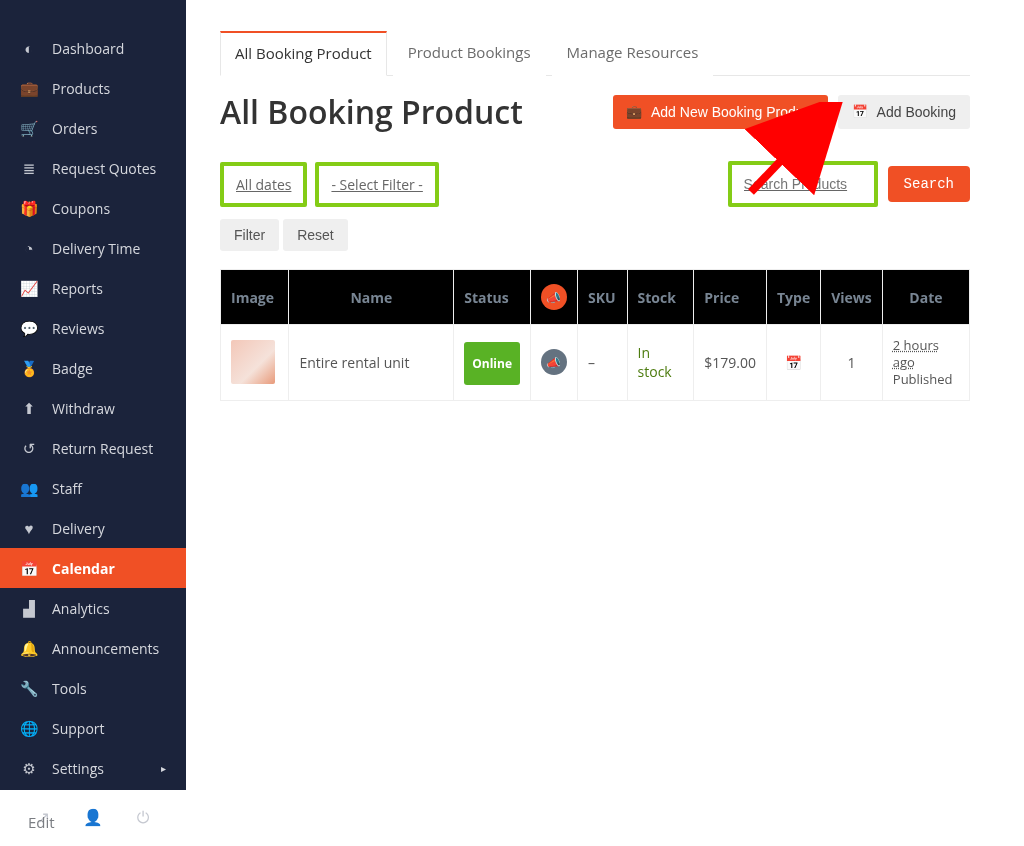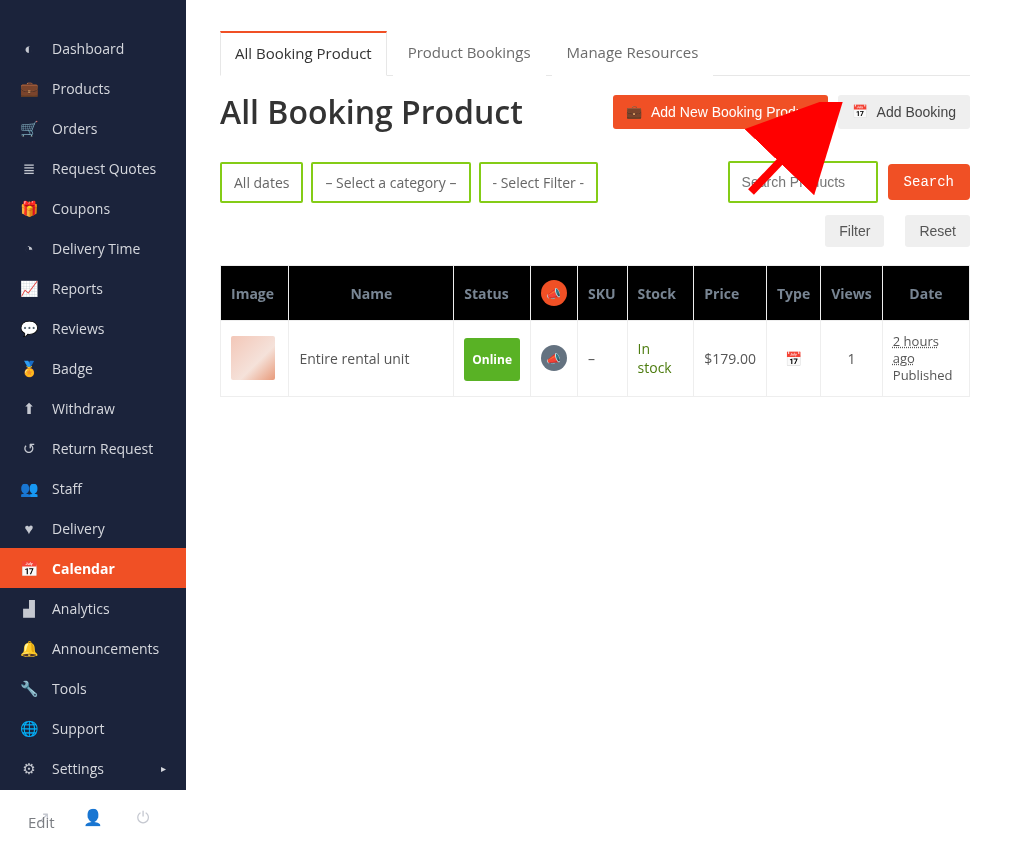--- a/index.html
+++ b/index.html
@@ -137,33 +137,34 @@
   .btn .btn-icon { font-size: 13px; }
 
   
   .filters-row {
     display: flex;
     align-items: center;
     gap: 8px;
     margin-bottom: 12px;
   }
   .select-box, .text-input {
-    border: 2px solid #84cc16;
+    border: 4px solid #84cc16;
     background: #fff;
     color: #666;
     padding: 9px 12px;
     font-size: 14px;
     border-radius: 2px;
+    text-decoration: underline;
   }
   .filters-row .spacer { flex: 1; }
   .search-wrap { display: flex; gap: 10px; align-items: center; }
   .search-input { width: 150px; padding: 11px 12px; }
   .btn-search { background: #f05025; color: #fff; padding: 10px 16px; border-radius: 4px; font-family: Liberation Mono, monospace; }
 
-  .filter-actions { display: flex; gap: 21px; margin-bottom: 18px; justify-content: flex-end; }
+  .filter-actions { display: flex; gap: 4px; margin-bottom: 18px; }
   .btn-gray-sm {
     background: #efefef;
     color: #555;
     border: none;
     padding: 8px 14px;
     font-size: 14px;
     border-radius: 3px;
     cursor: pointer;
   }
 
@@ -339,23 +340,20 @@
         <button class="btn btn-secondary">
           <span class="btn-icon">📅</span>
           <span>Add Booking</span>
         </button>
       </div>
     </div>
 
     <div class="filters-row">
       <div class="select-box">
         <span>All dates</span>
-      </div>
-      <div class="select-box">
-        <span>– Select a category –</span>
       </div>
       <div class="select-box">
         <span>- Select Filter -</span>
       </div>
       <div class="spacer"></div>
       <div class="search-wrap">
         <input class="text-input search-input" type="text" placeholder="Search Products" style="">
         <button class="btn btn-search">
           <span>Search</span>
         </button>

